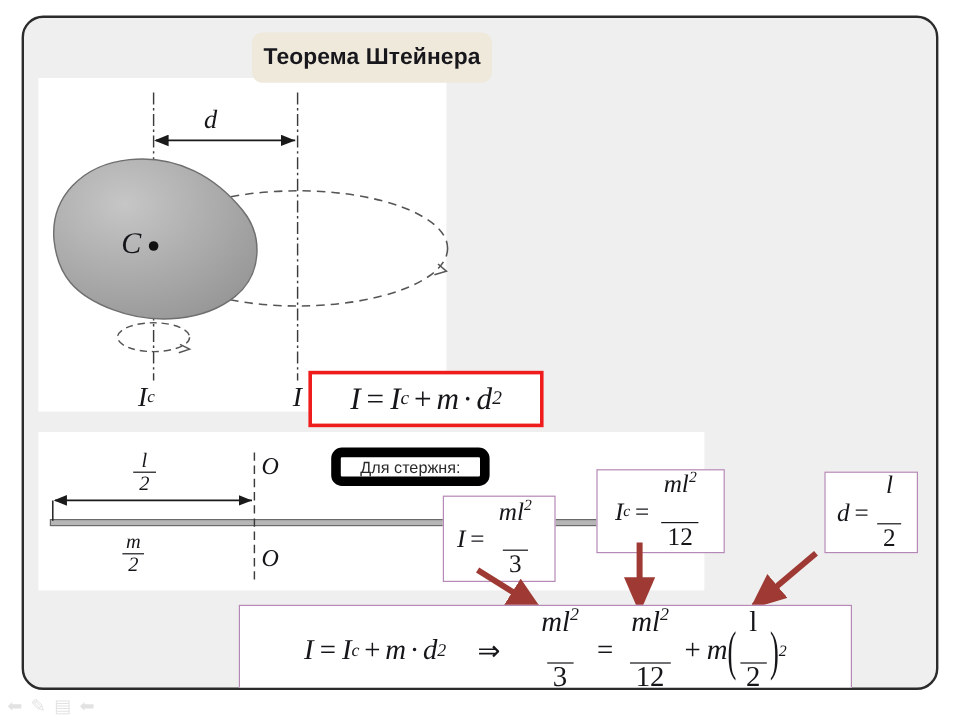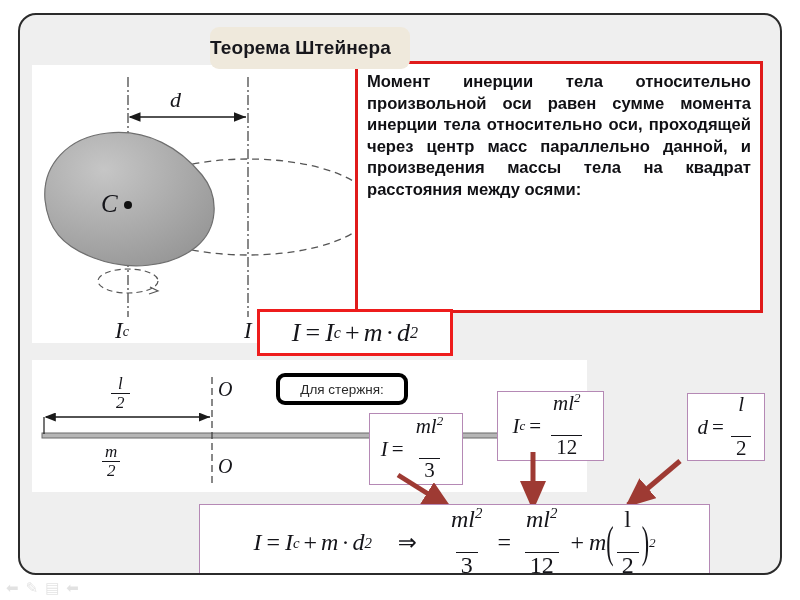--- a/index.html
+++ b/index.html
@@ -17,21 +17,21 @@
     border-radius:18px;
     box-sizing:border-box;
     overflow:hidden;
   }
 
   
   #title-box{
     position:absolute;left:190px;top:12px;width:200px;height:42px;
     background:#efe9dc;
     border-radius:9px;
-    display:flex;align-items:center;
+    display:flex;align-items:center;justify-content:center;
   }
   #title-text{
     font-size:19px;font-weight:bold;color:#17171c;
     letter-spacing:.1px;white-space:nowrap;
   }
 
   
   .white-panel{position:absolute;background:#ffffff;}
   #panel-body{left:12px;top:50px;width:340px;height:278px;}
   #panel-rod{left:12px;top:345px;width:555px;height:132px;}
@@ -53,21 +53,21 @@
   
   #main-formula-box{
     position:absolute;left:237px;top:294px;width:196px;height:47px;
     background:#ffffff;border:3px solid #ee1c1c;box-sizing:border-box;
     display:flex;align-items:center;justify-content:center;
   }
 
   
   #rod-label{
     position:absolute;left:256px;top:358px;width:132px;height:32px;
-    background:#ffffff;border:4px solid #000000;border-radius:9px;
+    background:#ffffff;border:8px solid #000000;border-radius:9px;
     box-sizing:border-box;display:flex;align-items:center;justify-content:center;
   }
   #rod-label-text{font-size:13.5px;color:#2a2a2a;white-space:nowrap;}
 
   
   .pbox{
     position:absolute;background:#ffffff;
     border:1.6px solid #b589b5;box-sizing:border-box;
     display:flex;align-items:center;justify-content:center;
   }
@@ -158,23 +158,20 @@
 
   <div class="math" style="position:absolute;left:81px;top:175px;font-size:25px;">C</div>
 
   <div class="math" style="position:absolute;left:95px;top:303px;font-size:23px;">
     <span>I</span>
       <sub class="sb">c</sub>
   </div>
 
   <div class="math" style="position:absolute;left:224px;top:303px;font-size:23px;">I</div>
 
-  <div id="desc-box">
-    <div id="desc-text">Момент инерции тела относительно произвольной оси равен сумме момента инерции тела относительно оси, проходящей через центр масс параллельно данной, и произведения массы тела на квадрат расстояния между осями:</div>
-  </div>
 
   <div id="main-formula-box">
     <span class="math" style="font-size:26px;">
       <span>I</span>
       <span class="up" style="margin:0 5px;">=</span>
       <span>I</span>
         <sub class="sb">c</sub>
       <span class="up" style="margin:0 4px;">+</span>
       <span>m</span>
       <span class="up" style="margin:0 3px;">·</span>

